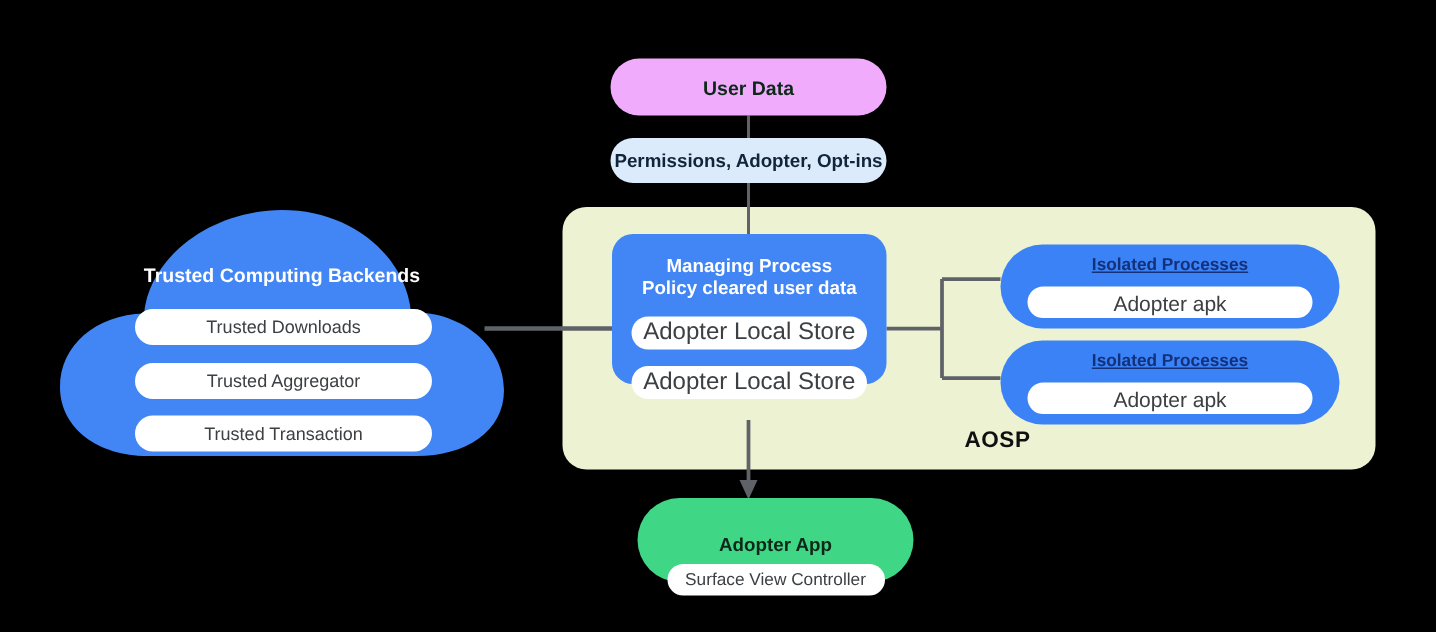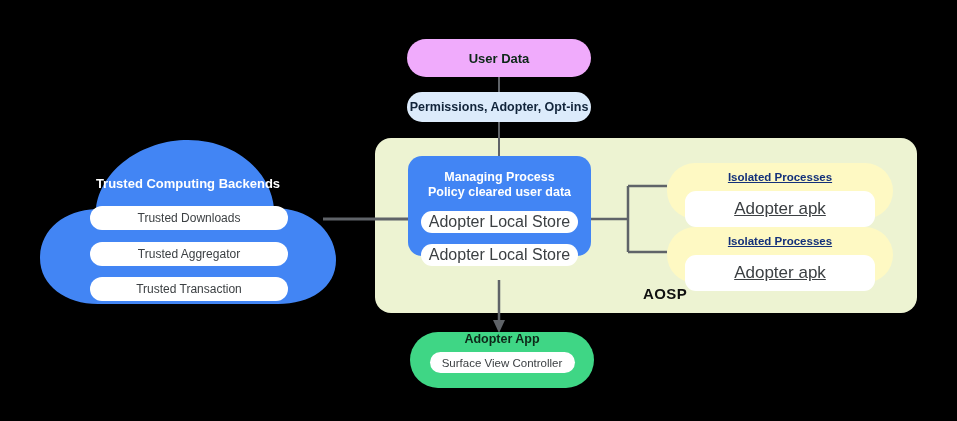--- a/index.html
+++ b/index.html
@@ -54,38 +54,38 @@
   }
   .inner-pill{
     margin:11px auto 0 auto;width:157px;height:22px;
     background:#ffffff;border-radius:11px;
     color:#3c4043;font-size:16px;font-weight:normal;
   }
 
   
   .isolated{
     left:667px;width:226px;height:56px;
-    background:#fef9c3;border-radius:28px;
+    background:#3b82f6;border-radius:28px;
     padding-top:8px;
   }
   #isolated-1{top:163px;}
   #isolated-2{top:227px;}
   .isolated .title{
     color:#13307a;font-size:11.5px;font-weight:bold;
     text-decoration:underline;text-align:center;line-height:13px;
   }
   .isolated .inner-pill{
-    width:190px;height:36px;margin-top:7px;border-radius:11px;
-    color:#3c4043;font-size:17px;text-decoration:underline;
+    width:190px;height:21px;margin-top:7px;border-radius:11px;
+    color:#3c4043;font-size:14px;
   }
 
   
   #adopter-app{
-    left:410px;top:332px;width:184px;height:56px;
-    background:#3FD685;border-radius:28px;padding-top:0;
+    left:425px;top:332px;width:184px;height:56px;
+    background:#3FD685;border-radius:28px;padding-top:24px;
   }
   #adopter-app .title{
     color:#0d2818;font-size:12.5px;font-weight:bold;text-align:center;line-height:14px;
   }
   #adopter-app .inner-pill{
     width:145px;height:21px;margin-top:6px;border-radius:11px;
     color:#3c4043;font-size:11.5px;
   }
 
   

